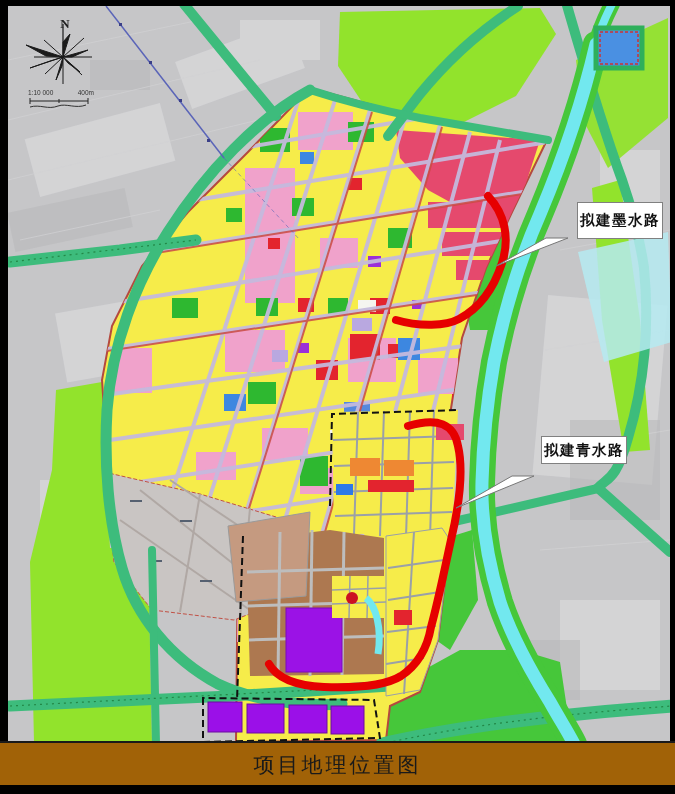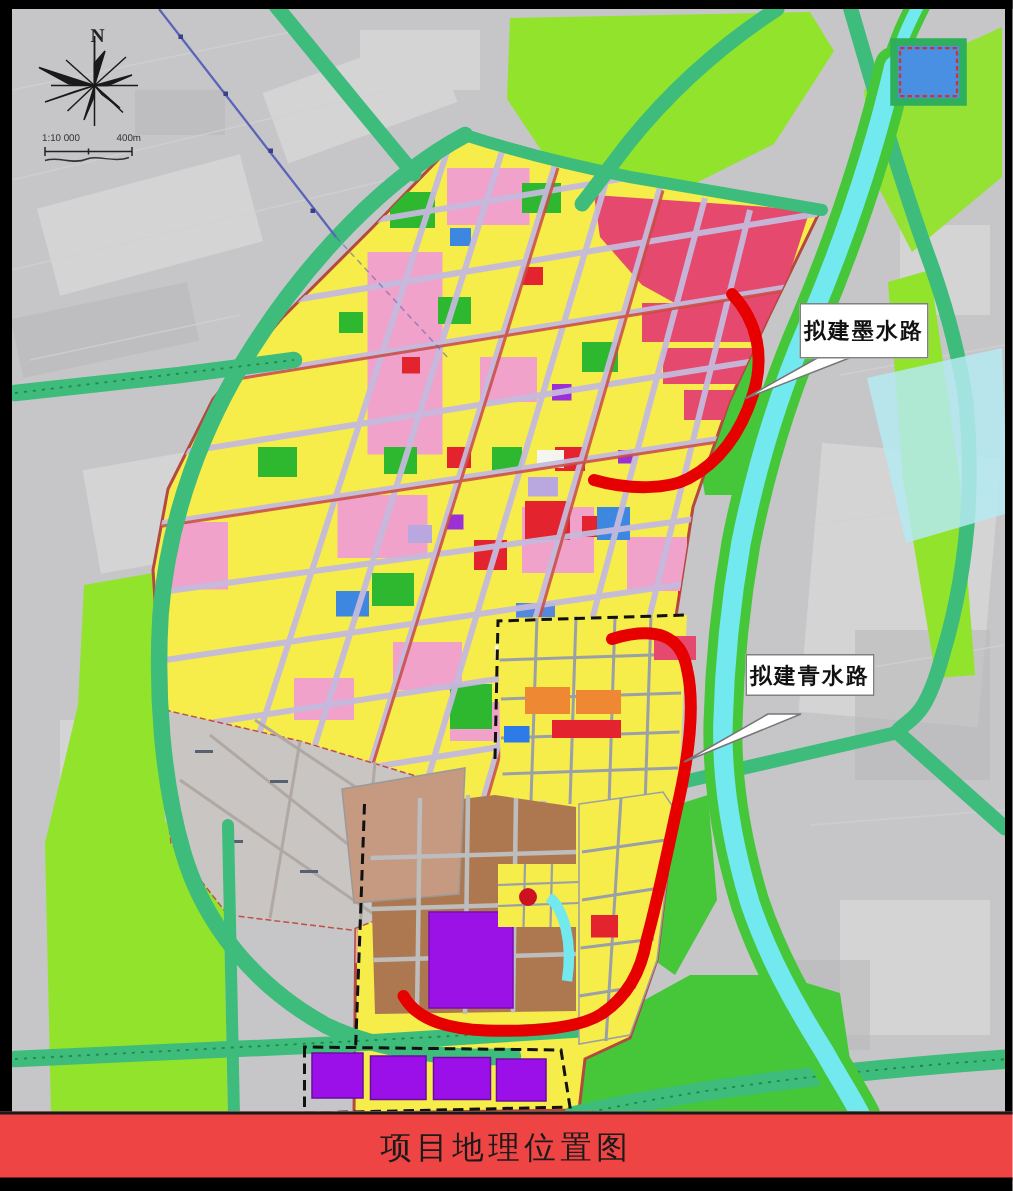--- a/index.html
+++ b/index.html
@@ -10,24 +10,24 @@
   .border-right{position:absolute;right:0;top:0;width:5px;height:741px;background:#000;}
   .bottom-bar{position:absolute;left:0;top:785px;width:675px;height:9px;background:#000;}
   .map{position:absolute;left:8px;top:6px;width:662px;height:735px;background:#c6c6c8;overflow:hidden;}
   .map svg{display:block;}
   .overlay{position:absolute;z-index:5;}
   .compass-n{left:48px;top:10px;width:18px;text-align:center;
              font-family:"Liberation Serif",serif;font-size:13px;font-weight:bold;color:#222;}
   .scale-row{left:20px;top:83px;width:66px;display:flex;justify-content:space-between;
              font-size:6.5px;color:#333;}
   .callout{background:#fff;border:1px solid #808080;display:flex;align-items:center;justify-content:center;
-           font-size:14.5px;font-weight:600;color:#111;letter-spacing:1.5px;box-sizing:border-box;}
+           font-size:14.5px;font-weight:600;color:#111;letter-spacing:1.5px;box-sizing:border-box;margin-left:44px;}
   .callout-1{left:525px;top:196px;width:86px;height:37px;}
   .callout-2{left:489px;top:430px;width:86px;height:28px;}
-  .caption{position:absolute;left:0;top:741px;width:675px;height:44px;background:#ef4444;
+  .caption{position:absolute;left:0;top:741px;width:675px;height:44px;background:#a16207;
            border-top:2px solid #1a1a1a;display:flex;align-items:center;justify-content:center;
            font-family:"Liberation Serif",serif;font-size:21px;color:#1a1a1a;letter-spacing:3px;}
 </style>
 </head>
 <body>
 
 <div class="frame">
   <div class="map">
     <svg width="662" height="735" viewBox="8 6 662 735">
       <defs>

